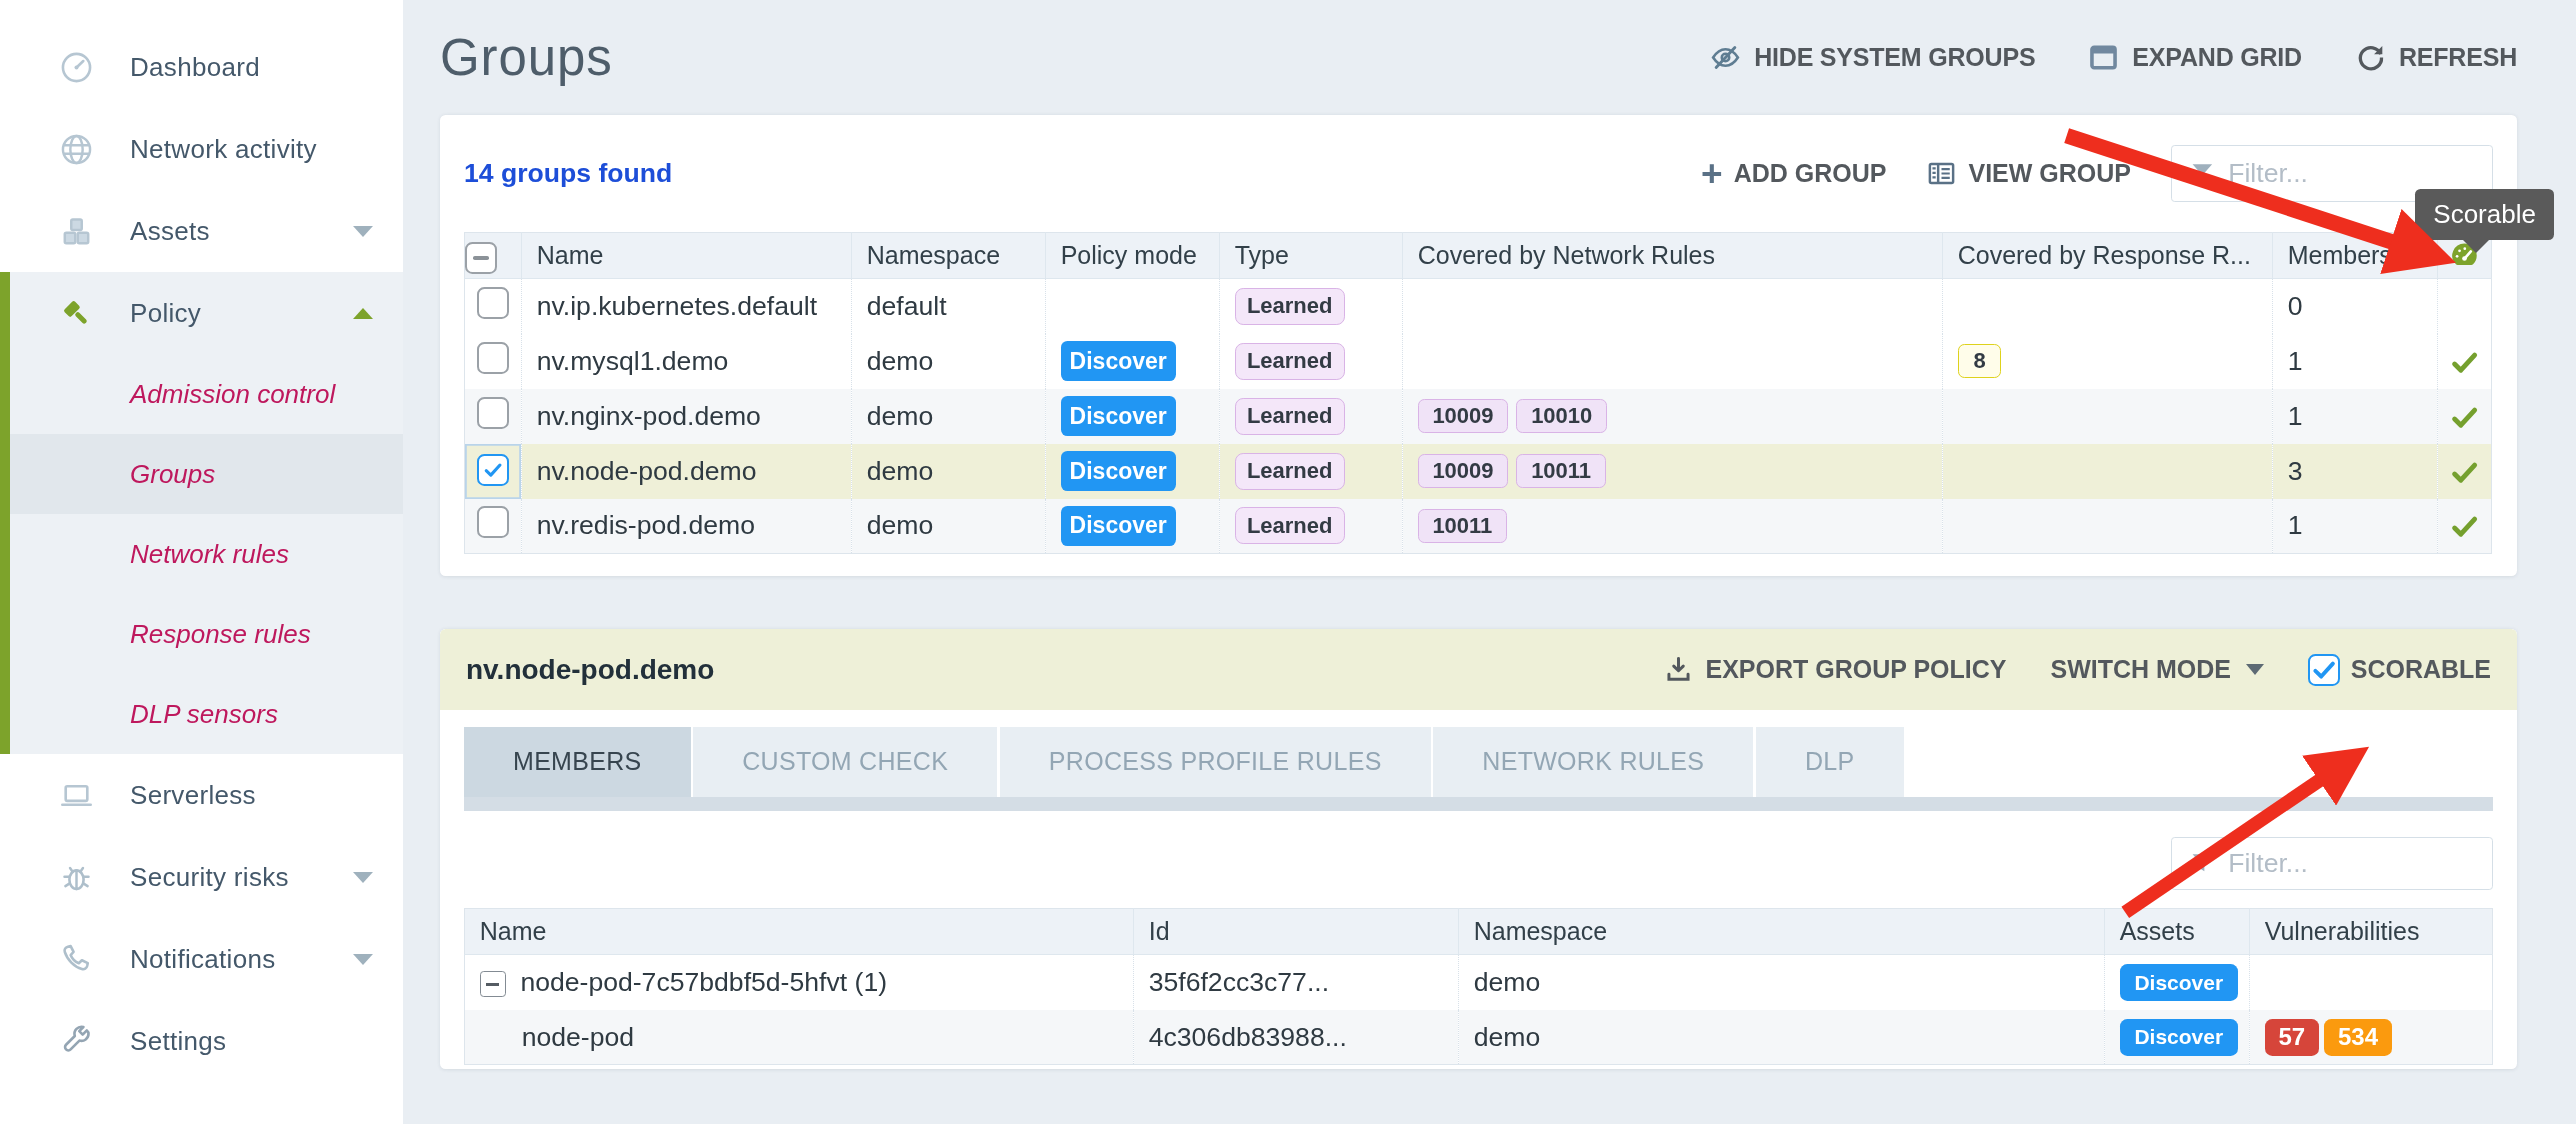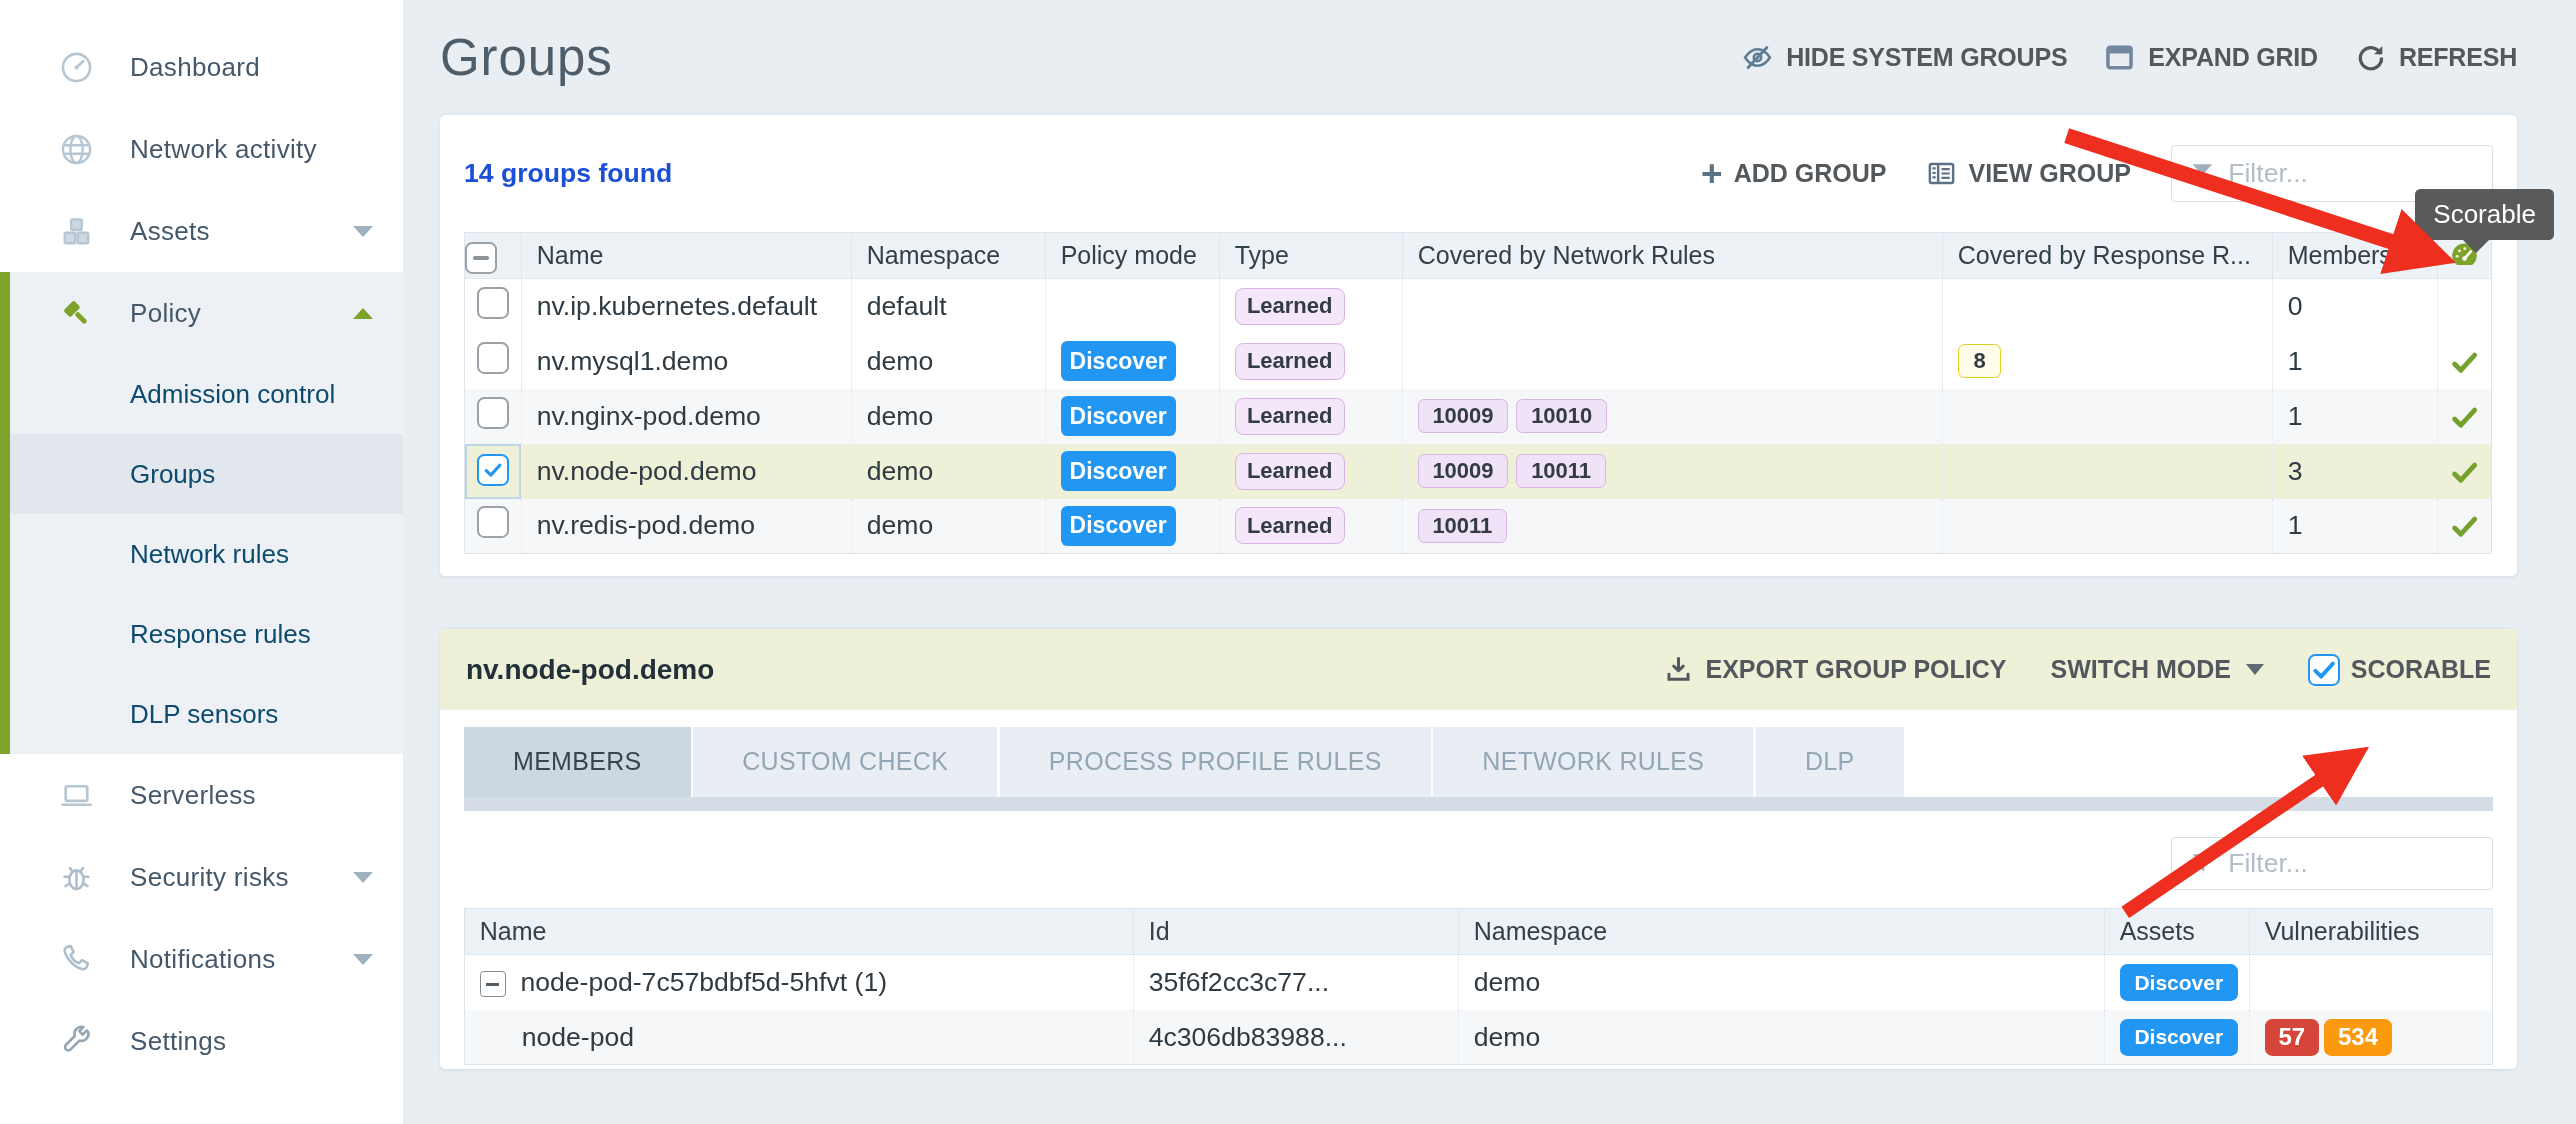--- a/index.html
+++ b/index.html
@@ -12,28 +12,28 @@
   .sidebar { width:403px; min-width:403px; height:100%; background:#ffffff; padding-top:26px; }
   .nav-item { height:82px; display:flex; align-items:center; padding:0 30px 0 57px; cursor:pointer; position:relative; }
   .nav-icon { width:38px; height:38px; margin-right:35px; display:flex; align-items:center; justify-content:center; flex:none; }
   .nav-icon svg { width:37px; height:37px; }
   .nav-label { font-size:26px; color:#44586a; letter-spacing:0.3px; white-space:nowrap; flex:1; }
   .chev { width:0; height:0; border-left:10px solid transparent; border-right:10px solid transparent; }
   .chev.down { border-top:11px solid #9fb1bd; }
   .chev.up { border-bottom:11px solid #7da32b; }
   .nav-group { background:#edf1f5; position:relative; }
   .nav-group::before { content:""; position:absolute; left:0; top:0; bottom:0; width:10px; background:#7da32b; }
-  .nav-sub { height:80px; display:flex; align-items:center; padding-left:130px; font-size:26px; color:#0c4a6e; cursor:pointer; }
+  .nav-sub { height:80px; display:flex; align-items:center; padding-left:130px; font-size:26px; color:#be185d; cursor:pointer;font-style:italic; }
   .nav-sub.selected { background:#e1e7ec; }
 
   
   .main { flex:1; padding:0 61px 0 37px; position:relative; }
   .page-header { height:115px; display:flex; align-items:center; justify-content:space-between; }
   .page-title { font-size:51px; font-weight:200; color:#4e5d6a; letter-spacing:0.9px; }
-  .header-actions { display:flex; align-items:center; gap:36px; }
+  .header-actions { display:flex; align-items:center; gap:52px; }
   .hbtn { display:flex; align-items:center; gap:12px; font-size:25px; font-weight:bold; color:#53585d; letter-spacing:-0.2px; cursor:pointer; white-space:nowrap; }
   .hbtn svg { width:33px; height:33px; }
 
   .card { background:#fff; border-radius:5.5px; box-shadow:0 0.9px 3.7px rgba(40,60,80,.10); }
 
   
   .groups-card { padding:0 24px 22px; }
   .card-toolbar { height:117px; display:flex; align-items:center; justify-content:space-between; }
   .groups-count { font-size:26.6px; font-weight:bold; color:#1d4ed8; }
   .toolbar-right { display:flex; align-items:center; gap:40px; }

